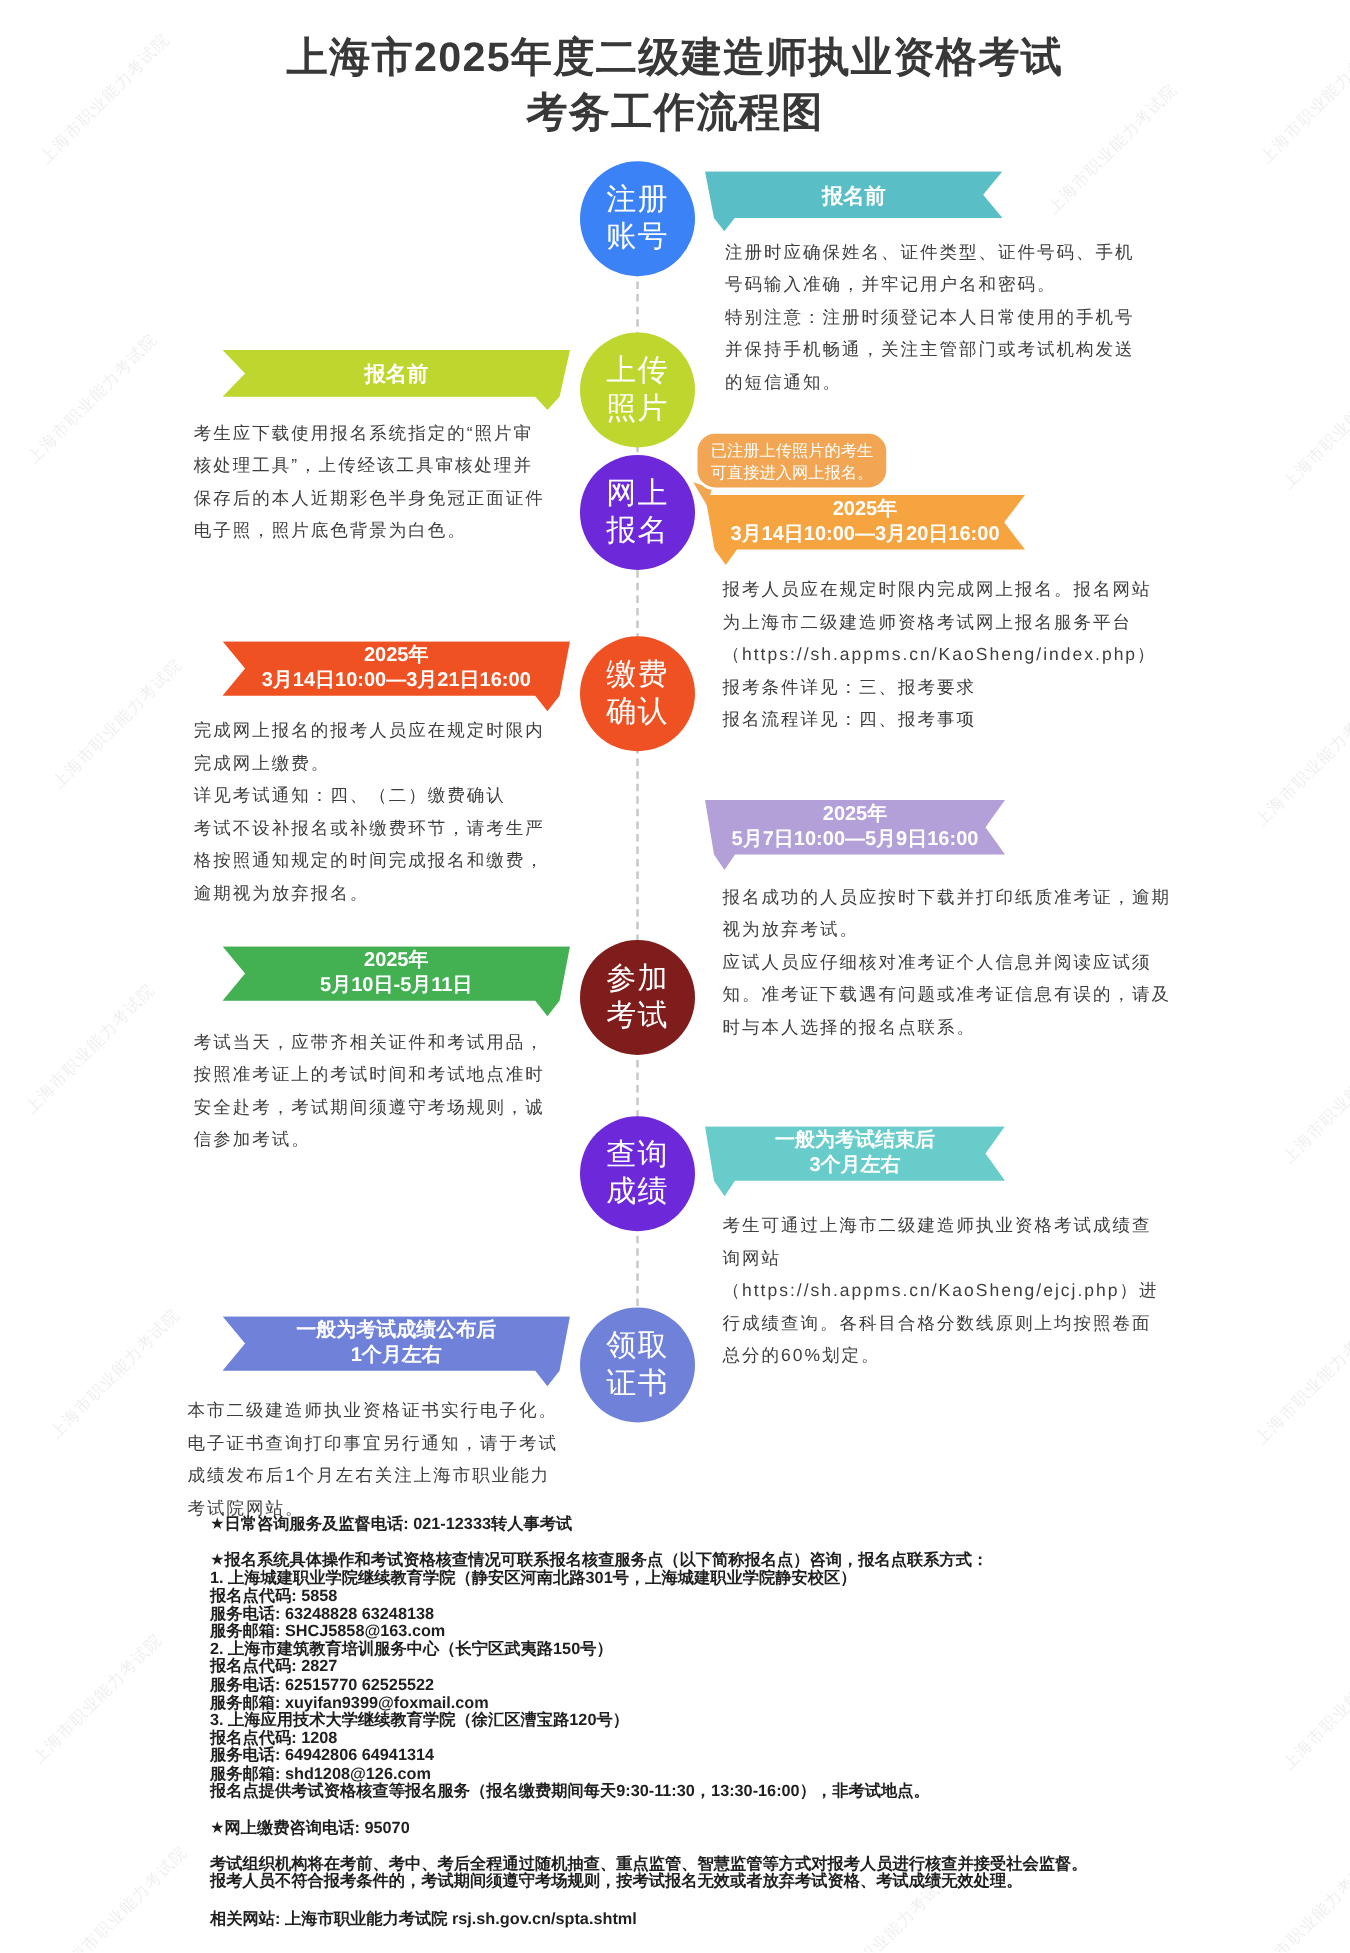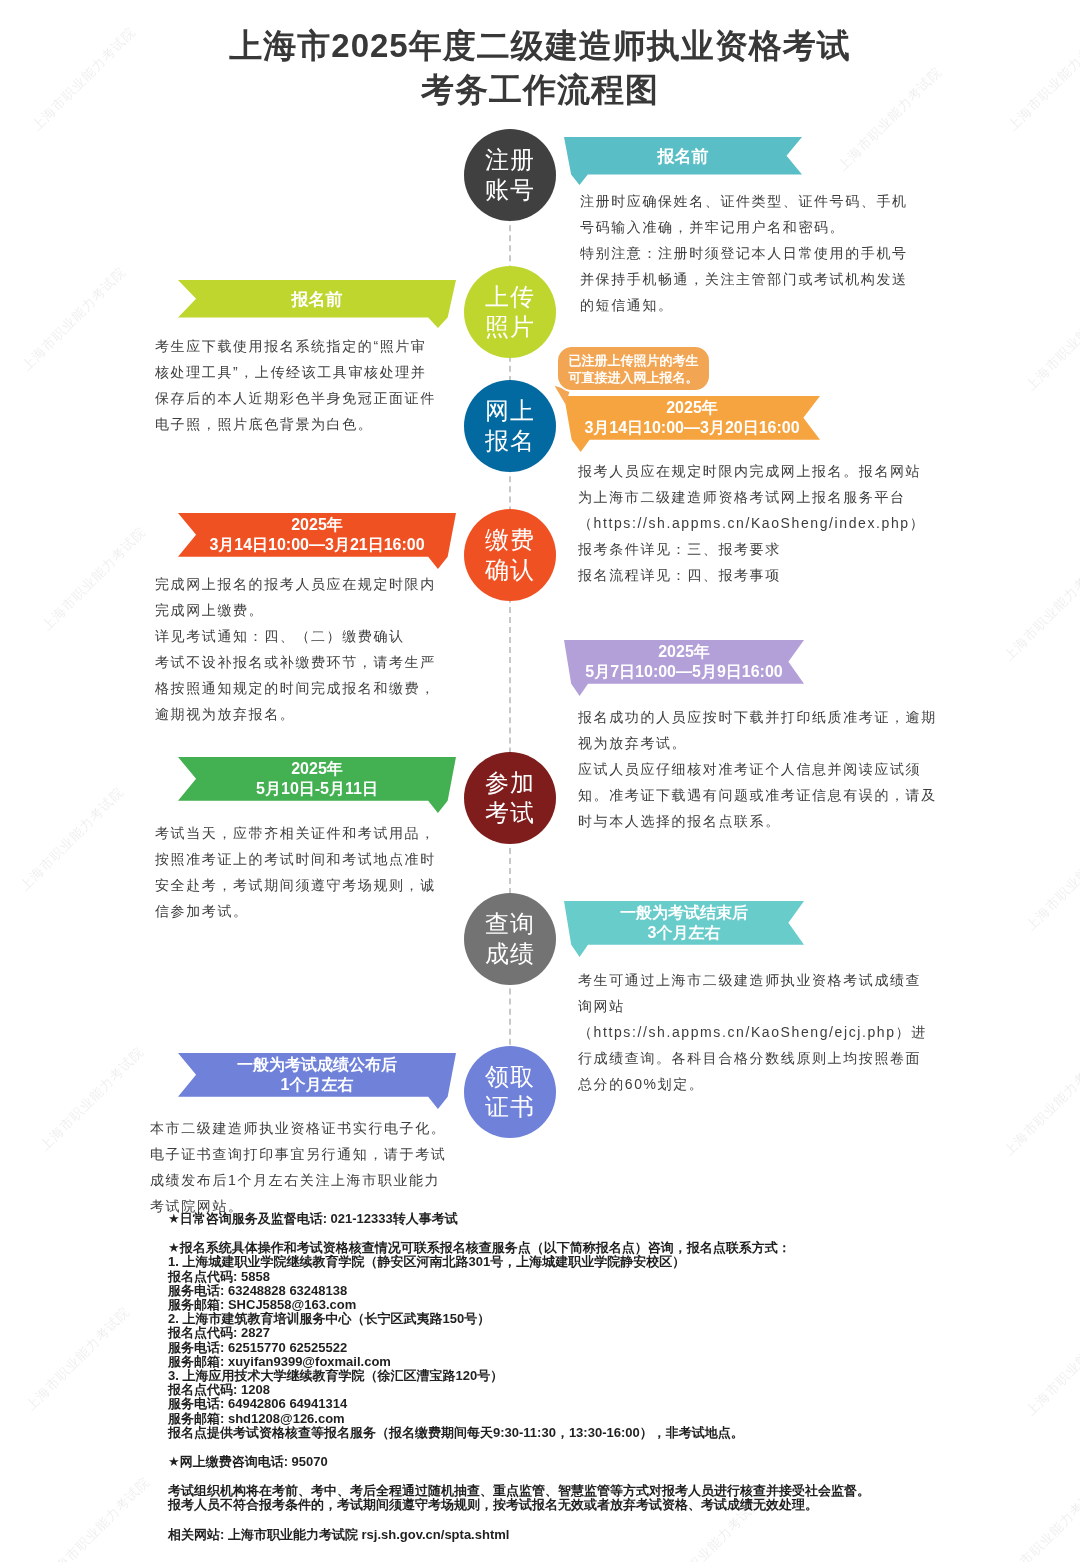--- a/index.html
+++ b/index.html
@@ -30,21 +30,21 @@
   .ribbon.r2{height:56px;font-size:16px;line-height:20px;}
   .ribbon.r2 .rtx{padding-bottom:12px;}
   .ribbon-right{clip-path:polygon(0 0,100% 0,93.5% 39%,100% 78%,10% 78%,6.5% 100%,3% 78%);}
   .ribbon-left{clip-path:polygon(100% 0,0 0,6.5% 39%,0 78%,90% 78%,93.5% 100%,97% 78%);}
   .body-text{
     position:absolute;font-size:14px;line-height:26px;color:#3d3d3d;
     letter-spacing:1.6px;white-space:pre-line;z-index:2;
   }
   .bubble{
     position:absolute;border-radius:16px;border:2px solid #ffffff;
-    color:#ffffff;font-size:13px;font-weight:bold;line-height:17px;
+    color:#ffffff;font-size:13px;font-weight:normal;line-height:17px;
     display:flex;align-items:center;justify-content:center;text-align:left;
     white-space:pre-line;z-index:4;box-sizing:border-box;
   }
   .bubble-tail{
     position:absolute;width:0;height:0;z-index:3;
     border-top:14px solid #f2a654;border-left:16px solid transparent;
     transform:rotate(18deg);
   }
   .footer{
     position:absolute;left:168px;top:1212px;width:800px;
@@ -80,38 +80,38 @@
       <div class="watermark" style="left: 1008px; top: 330px;">上海市职业能力考试院</div>
       <div class="watermark" style="left: 986px; top: 600px;">上海市职业能力考试院</div>
       <div class="watermark" style="left: 1008px; top: 870px;">上海市职业能力考试院</div>
       <div class="watermark" style="left: 986px; top: 1095px;">上海市职业能力考试院</div>
       <div class="watermark" style="left: 1008px; top: 1355px;">上海市职业能力考试院</div>
       <div class="watermark" style="left: 982px; top: 1525px;">上海市职业能力考试院</div>
       <div class="watermark" style="left: 820px; top: 110px;">上海市职业能力考试院</div>
       <div class="watermark" style="left: 640px; top: 1540px;">上海市职业能力考试院</div>
     </div>
 
-  <div class="circle" style="left: 464px; top: 129px; background: #404040;">注册
+  <div class="circle" style="left: 464px; top: 129px; background: #3b82f6;">注册
 账号</div>
   <div class="ribbon ribbon-right r1" style="left: 564px; top: 137px; width: 238px; background: rgb(89, 190, 197);"><span class="rtx">报名前</span></div>
   <div class="body-text" style="left:580px;top:188px;width:450px;">注册时应确保姓名、证件类型、证件号码、手机
 号码输入准确，并牢记用户名和密码。
 特别注意：注册时须登记本人日常使用的手机号
 并保持手机畅通，关注主管部门或考试机构发送
 的短信通知。</div>
 
   <div class="circle" style="left: 464px; top: 266px; background: rgb(191, 214, 46);">上传
 照片</div>
   <div class="ribbon ribbon-left r1" style="left: 178px; top: 280px; width: 278px; background: rgb(191, 214, 46);"><span class="rtx">报名前</span></div>
   <div class="body-text" style="left:155px;top:333px;width:340px;">考生应下载使用报名系统指定的“照片审
 核处理工具”，上传经该工具审核处理并
 保存后的本人近期彩色半身免冠正面证件
 电子照，照片底色背景为白色。</div>
 
-  <div class="circle" style="left: 464px; top: 380px; background: #0369a1;">网上
+  <div class="circle" style="left: 464px; top: 364px; background: #6d28d9;">网上
 报名</div>
   <div class="bubble" style="left: 556px; top: 345px; width: 155px; height: 47px; background: rgb(242, 166, 84);">已注册上传照片的考生
 可直接进入网上报名。</div>
   <div class="bubble-tail" style="left:552px;top:388px;"></div>
   <div class="ribbon ribbon-right r2" style="left: 564px; top: 396px; width: 256px; background: rgb(246, 164, 64);"><span class="rtx">2025年
 3月14日10:00—3月20日16:00</span></div>
   <div class="body-text" style="left:578px;top:458px;width:455px;">报考人员应在规定时限内完成网上报名。报名网站
 为上海市二级建造师资格考试网上报名服务平台
 （https://sh.appms.cn/KaoSheng/index.php）
 报考条件详见：三、报考要求
@@ -138,21 +138,21 @@
 
   <div class="circle" style="left: 464px; top: 752px; background: #7f1d1d;">参加
 考试</div>
   <div class="ribbon ribbon-left r2" style="left: 178px; top: 757px; width: 278px; background: rgb(67, 176, 82);"><span class="rtx">2025年
 5月10日-5月11日</span></div>
   <div class="body-text" style="left:155px;top:820px;width:340px;">考试当天，应带齐相关证件和考试用品，
 按照准考证上的考试时间和考试地点准时
 安全赴考，考试期间须遵守考场规则，诚
 信参加考试。</div>
 
-  <div class="circle" style="left: 464px; top: 893px; background: #737373;">查询
+  <div class="circle" style="left: 464px; top: 893px; background: #6d28d9;">查询
 成绩</div>
   <div class="ribbon ribbon-right r2" style="left: 564px; top: 901px; width: 240px; background: rgb(104, 204, 203);"><span class="rtx">一般为考试结束后
 3个月左右</span></div>
   <div class="body-text" style="left:578px;top:967px;width:455px;">考生可通过上海市二级建造师执业资格考试成绩查
 询网站
 （https://sh.appms.cn/KaoSheng/ejcj.php）进
 行成绩查询。各科目合格分数线原则上均按照卷面
 总分的60%划定。</div>
 
   <div class="circle" style="left: 464px; top: 1046px; background: rgb(111, 129, 217);">领取

